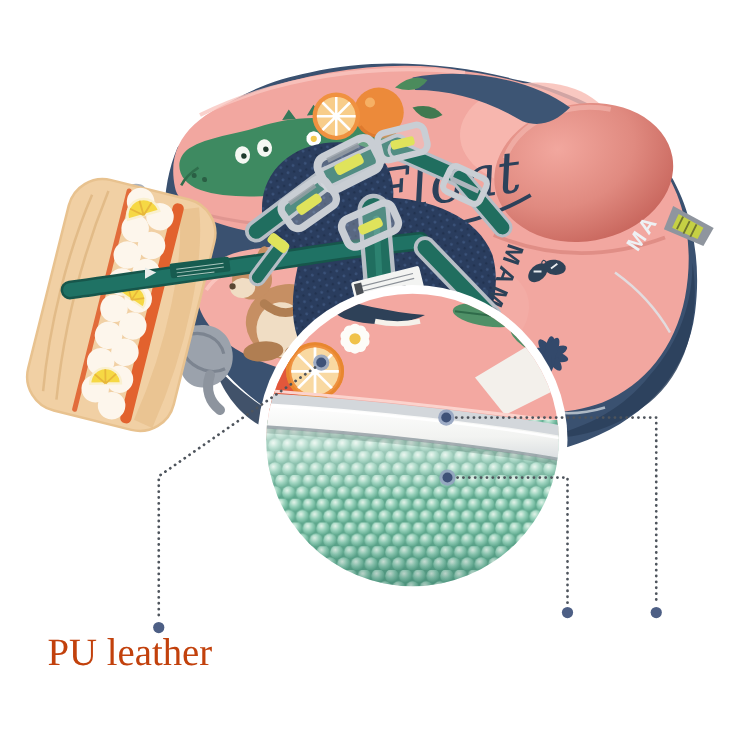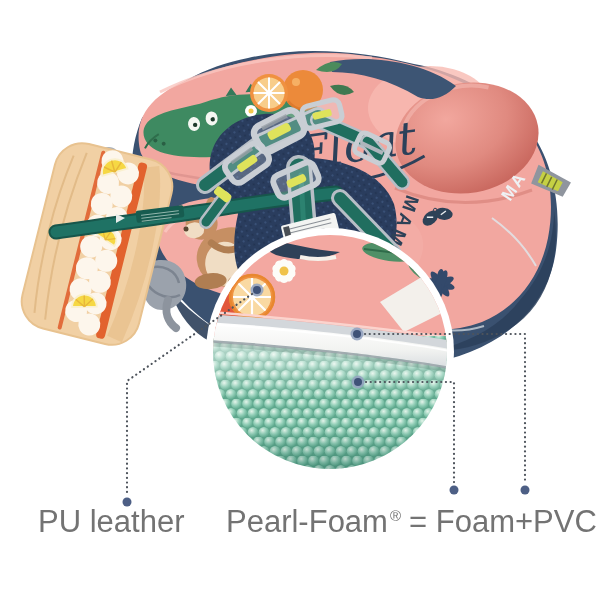--- a/index.html
+++ b/index.html
@@ -1,20 +1,20 @@
 <!DOCTYPE html>
 <html><head>
 <meta charset="utf-8">
 <style>
   html,body{margin:0;padding:0;background:#fff;}
   #stage{position:relative;width:600px;height:600px;background:#fff;overflow:hidden;
          font-family:"Liberation Sans",sans-serif;}
   #art{position:absolute;left:0;top:0;}
-  .callout-label{position:absolute;color:#737373;font-size:31px;line-height:36px;
-         font-family:Liberation Sans, sans-serif;white-space:nowrap;}
+  .callout-label{position:absolute;color:#c2410c;font-size:31px;line-height:36px;
+         font-family:Liberation Serif, serif;white-space:nowrap;}
   #pu-label{left:38px;top:504px;}
   #pf-label{left:226px;top:504px;}
   .reg{font-size:15px;vertical-align:super;line-height:0;margin:0 3px 0 2px;}
   .eq{margin-left:5px;}
 </style>
 </head>
 <body>
 
 <div id="stage">
 <svg id="art" width="600" height="600" viewBox="0 0 600 600">
@@ -405,16 +405,13 @@
   <g fill="#4d5f85">
     <circle cx="127" cy="502" r="4.5"></circle>
     <circle cx="454" cy="490" r="4.5"></circle>
     <circle cx="525" cy="490" r="4.5"></circle>
   </g>
 </svg>
 
 <div id="pu-label" class="callout-label">
   <span>PU leather</span>
 </div>
-<div id="pf-label" class="callout-label">
-  <span>Pearl-Foam</span><span class="reg">®</span><span class="eq">= Foam+PVC</span>
 </div>
-</div>
 
 </body></html>

